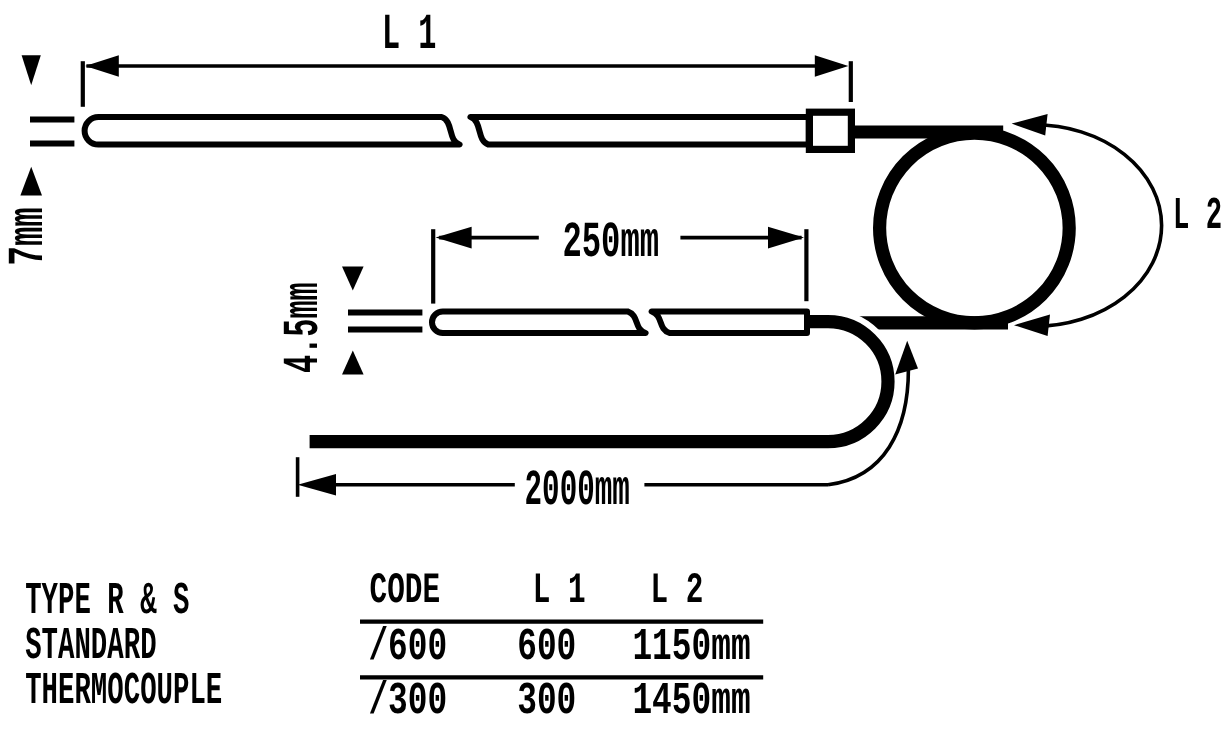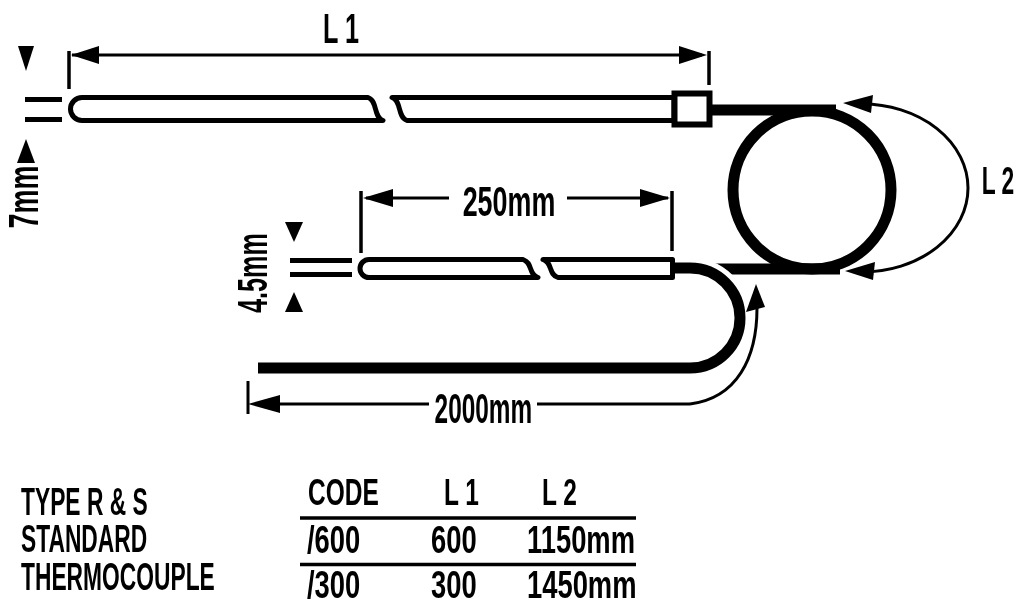--- a/index.html
+++ b/index.html
@@ -1,19 +1,19 @@
 <!DOCTYPE html>
 <html><head>
 <meta charset="utf-8">
 <style>
   html,body { margin:0; padding:0; background:#fff; }
   #canvas {
     position:relative; width:1024px; height:613px;
     background:#ffffff; overflow:hidden;
-    font-family:Liberation Sans, sans-serif;
+    font-family:Liberation Mono, monospace;
     color:#000;
   }
   #linework { position:absolute; left:0; top:0; }
   .lbl {
     position:absolute; font-weight:bold; color:#000;
     white-space:nowrap; line-height:1;
   }
   .c-center { text-align:center; transform-origin:50% 50%; }
   .c-left   { transform-origin:0 0; }
   .rot      { transform-origin:50% 50%; }

